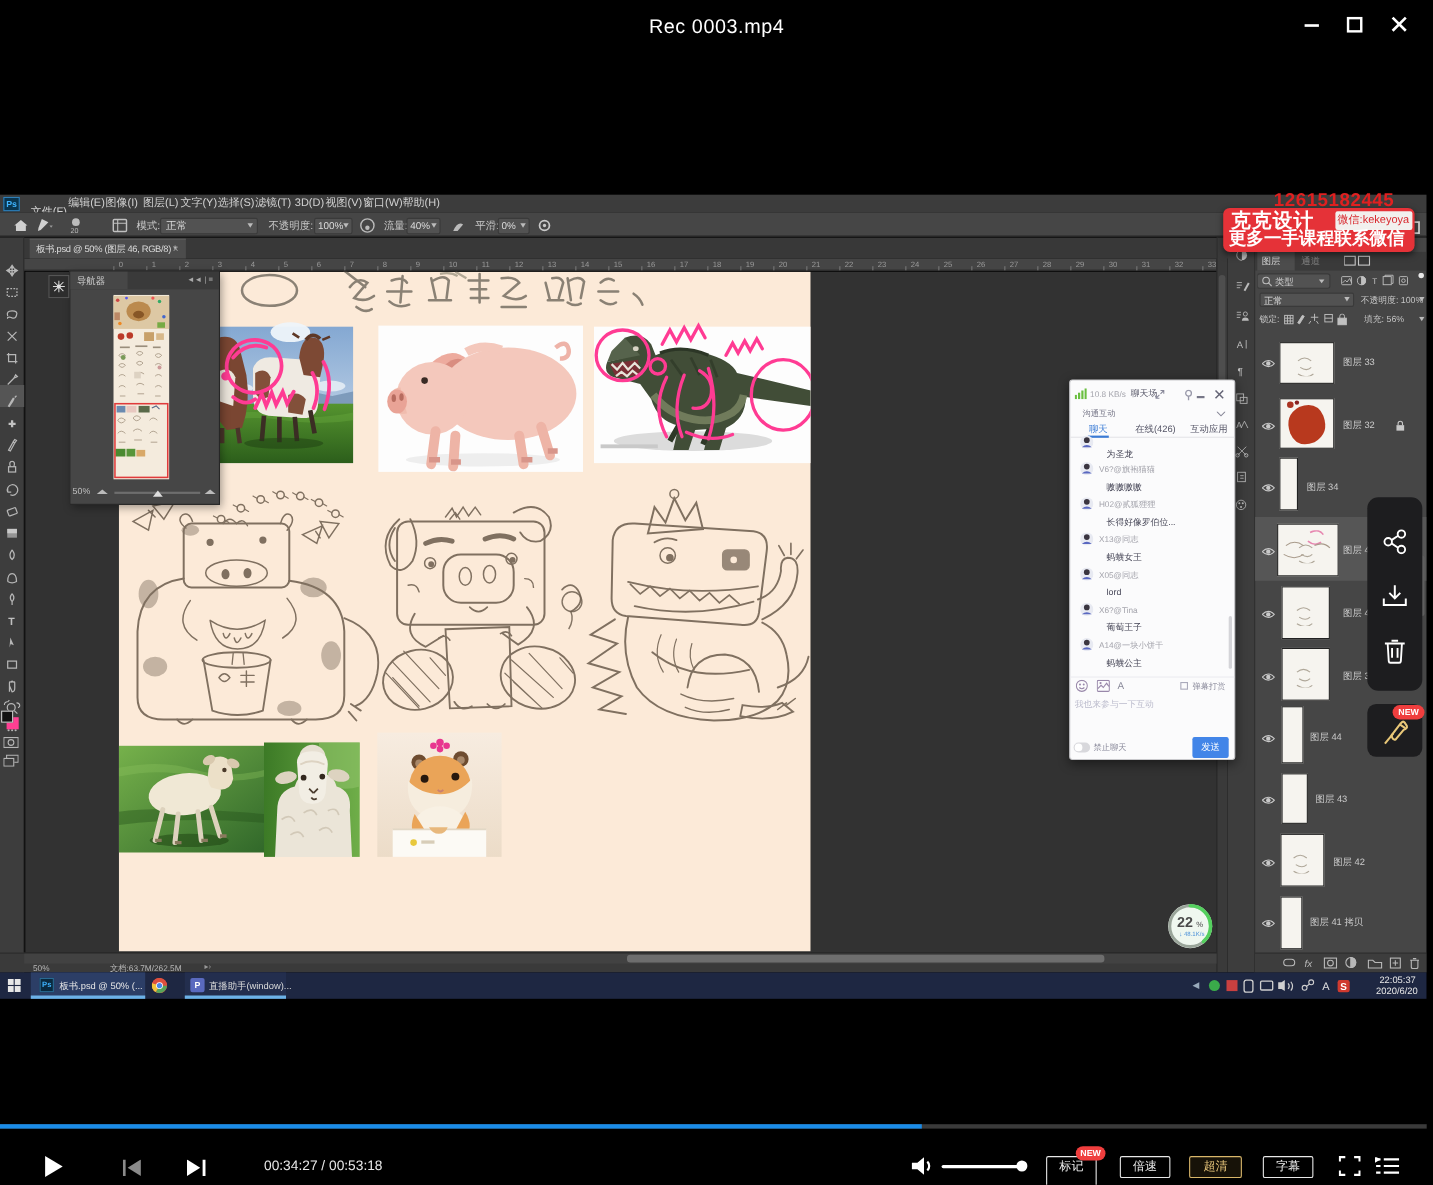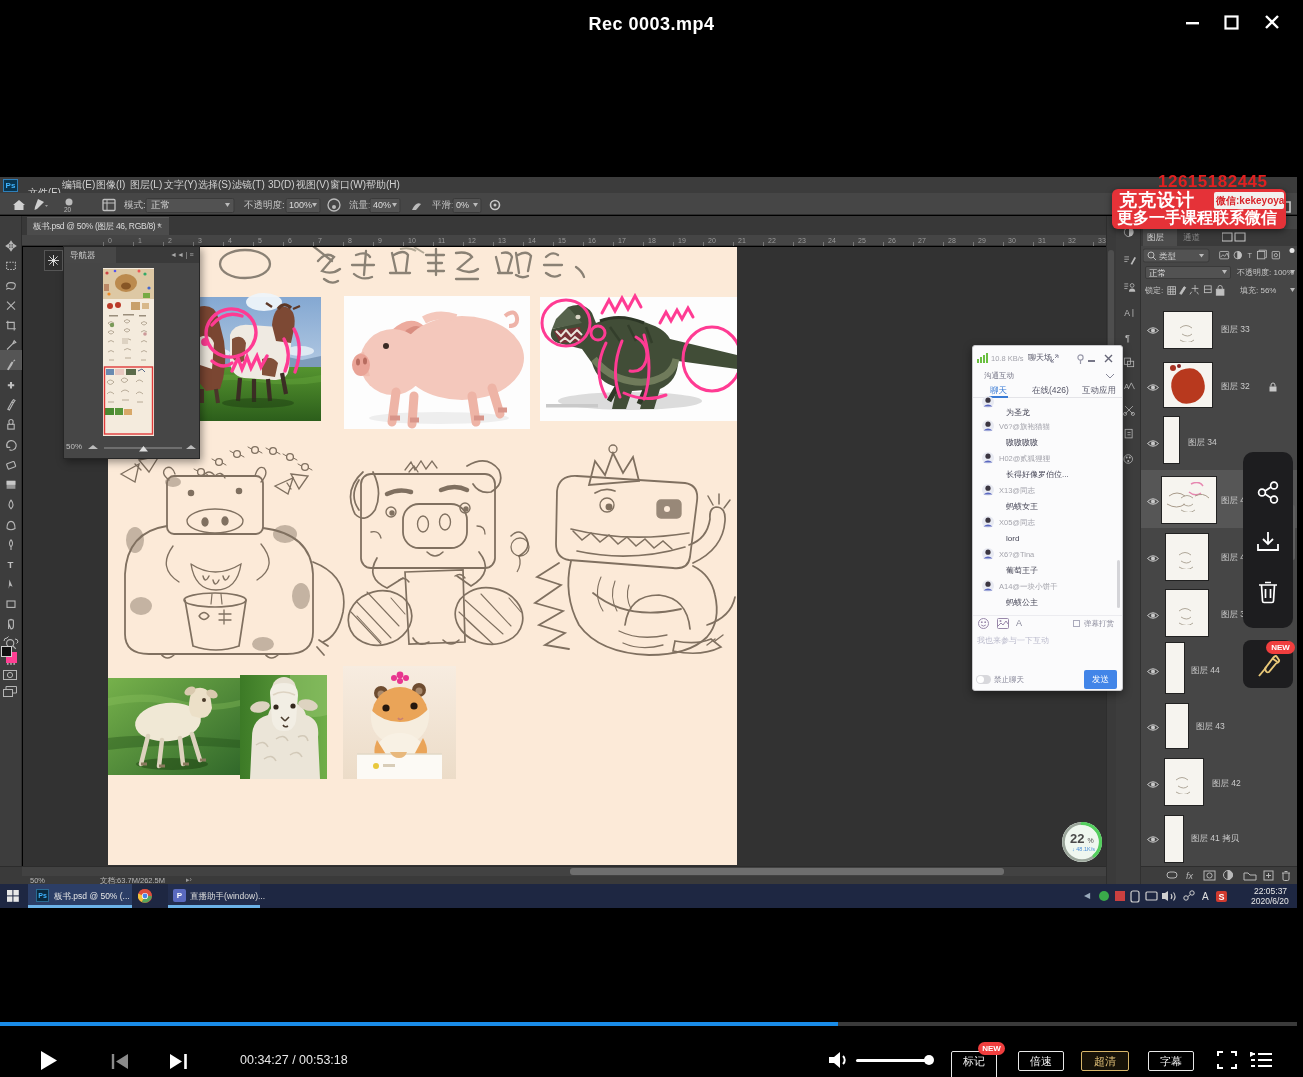--- a/index.html
+++ b/index.html
@@ -922,21 +922,21 @@
 <div class="a tx" style="left:1084px;top:620px;font-size:7.5px;color:#889">弹幕打赏</div>
 <div class="a tx" style="left:977px;top:637px;font-size:8px;color:#bbc">我也来参与一下互动</div>
 <div class="a" style="left:976px;top:675px;width:15px;height:9px;background:#d8d8dc;border-radius:5px"></div>
 <div class="a" style="left:977px;top:676px;width:7px;height:7px;background:#fff;border-radius:4px"></div>
 <div class="a tx" style="left:994px;top:676px;font-size:7.5px;color:#889">禁止聊天</div>
 <div class="a" style="left:1084px;top:670px;width:33px;height:19px;background:#4285e8;border-radius:2px;color:#fff;font-size:8.5px;text-align:center;line-height:19px">发送</div>
 
 <div class="a" style="left:1112px;top:189px;width:174px;height:40px;background:#e53238;border-radius:6px;box-shadow:0 2px 6px rgba(0,0,0,.5)"></div>
 <div class="a tx" style="left:1119px;top:191px;font-size:18px;font-weight:bold;color:#fff;letter-spacing:1px">克克设计</div>
 <div class="a" style="left:1214px;top:192px;width:70px;height:17px;background:#f2f0ee;border-radius:2px"></div>
-<div class="a tx" style="left:1216px;top:196px;font-size:10px;font-weight:bold;color:#d8262c">微信:kekeyoya</div>
+<div class="a tx" style="left:1216px;top:196px;font-size:10px;font-weight:normal;color:#d8262c">微信:kekeyoya</div>
 <div class="a tx" style="left:1117px;top:210px;font-size:16px;font-weight:bold;color:#fff">更多一手课程联系微信</div>
 <div class="a tx" style="left:1158px;top:173px;font-size:17px;font-weight:bold;color:#e02020;letter-spacing:.5px">12615182445</div>
 
 <div class="a" style="left:1243px;top:452px;width:50px;height:176px;background:#1d1d1f;border-radius:10px"></div>
 <svg class="a" style="left:1257px;top:481px" width="23" height="23" viewBox="0 0 23 23">
     <g stroke="#fff" stroke-width="1.7" fill="none">
       <circle cx="5" cy="11.5" r="3.4"></circle>
       <circle cx="17" cy="4.5" r="3.4"></circle>
       <circle cx="17" cy="18.5" r="3.4"></circle>
       <path d="M8 10 L14 6 M8 13 L14 17"></path>
@@ -956,21 +956,21 @@
 <div class="a" style="left:1243px;top:640px;width:50px;height:48px;background:#1d1d1f;border-radius:8px"></div>
 <svg class="a" style="left:1256px;top:652px" width="27" height="27" viewBox="0 0 27 27">
     <g stroke="#e9c878" stroke-width="1.9" fill="none" stroke-linejoin="round">
       <path d="M3 24 L10.5 15"></path>
       <path d="M9 16.5 L17 6 L18.5 4.5 Q20 3.5 21 5 L23 8 Q23.5 9.5 22 10.5 L20 11.5 L13 20 Q10 21.5 9 16.5 Z"></path>
       <path d="M16.5 6.5 L21.5 10"></path>
     </g>
   </svg>
 <div class="a" style="left:1266px;top:641px;width:29px;height:13px;background:#f03e3e;border-radius:7px;color:#fff;font-size:8px;font-weight:bold;text-align:center;line-height:13px">NEW</div>
 
-<div class="a tx" style="left:0;top:15px;width:1303px;text-align:center;color:#fff;font-size:18px;font-weight:bold;letter-spacing:.5px">Rec 0003.mp4</div>
+<div class="a tx" style="left:0;top:15px;width:1303px;text-align:center;color:#fff;font-size:18px;font-weight:normal;letter-spacing:.5px">Rec 0003.mp4</div>
 <svg class="a" style="left:1180px;top:12px" width="104" height="22" viewBox="0 0 104 22">
 <rect x="6" y="10" width="13" height="2.4" fill="#fff"></rect>
 <rect x="45.5" y="4.5" width="12" height="12" fill="none" stroke="#fff" stroke-width="2.2"></rect>
 <path d="M86 4 L98 16 M98 4 L86 16" stroke="#fff" stroke-width="2.4"></path>
 </svg>
 
 <div class="a" style="left:0;top:1022px;width:1303px;height:4px;background:#3a3a3a"></div>
 <div class="a" style="left:0;top:1022px;width:838px;height:4px;background:#1a8ce8"></div>
 <svg class="a" style="left:40px;top:1051px" width="18" height="19" viewBox="0 0 18 19">
     <path d="M1 0 L17 9.5 L1 19 Z" fill="#fff"></path>

